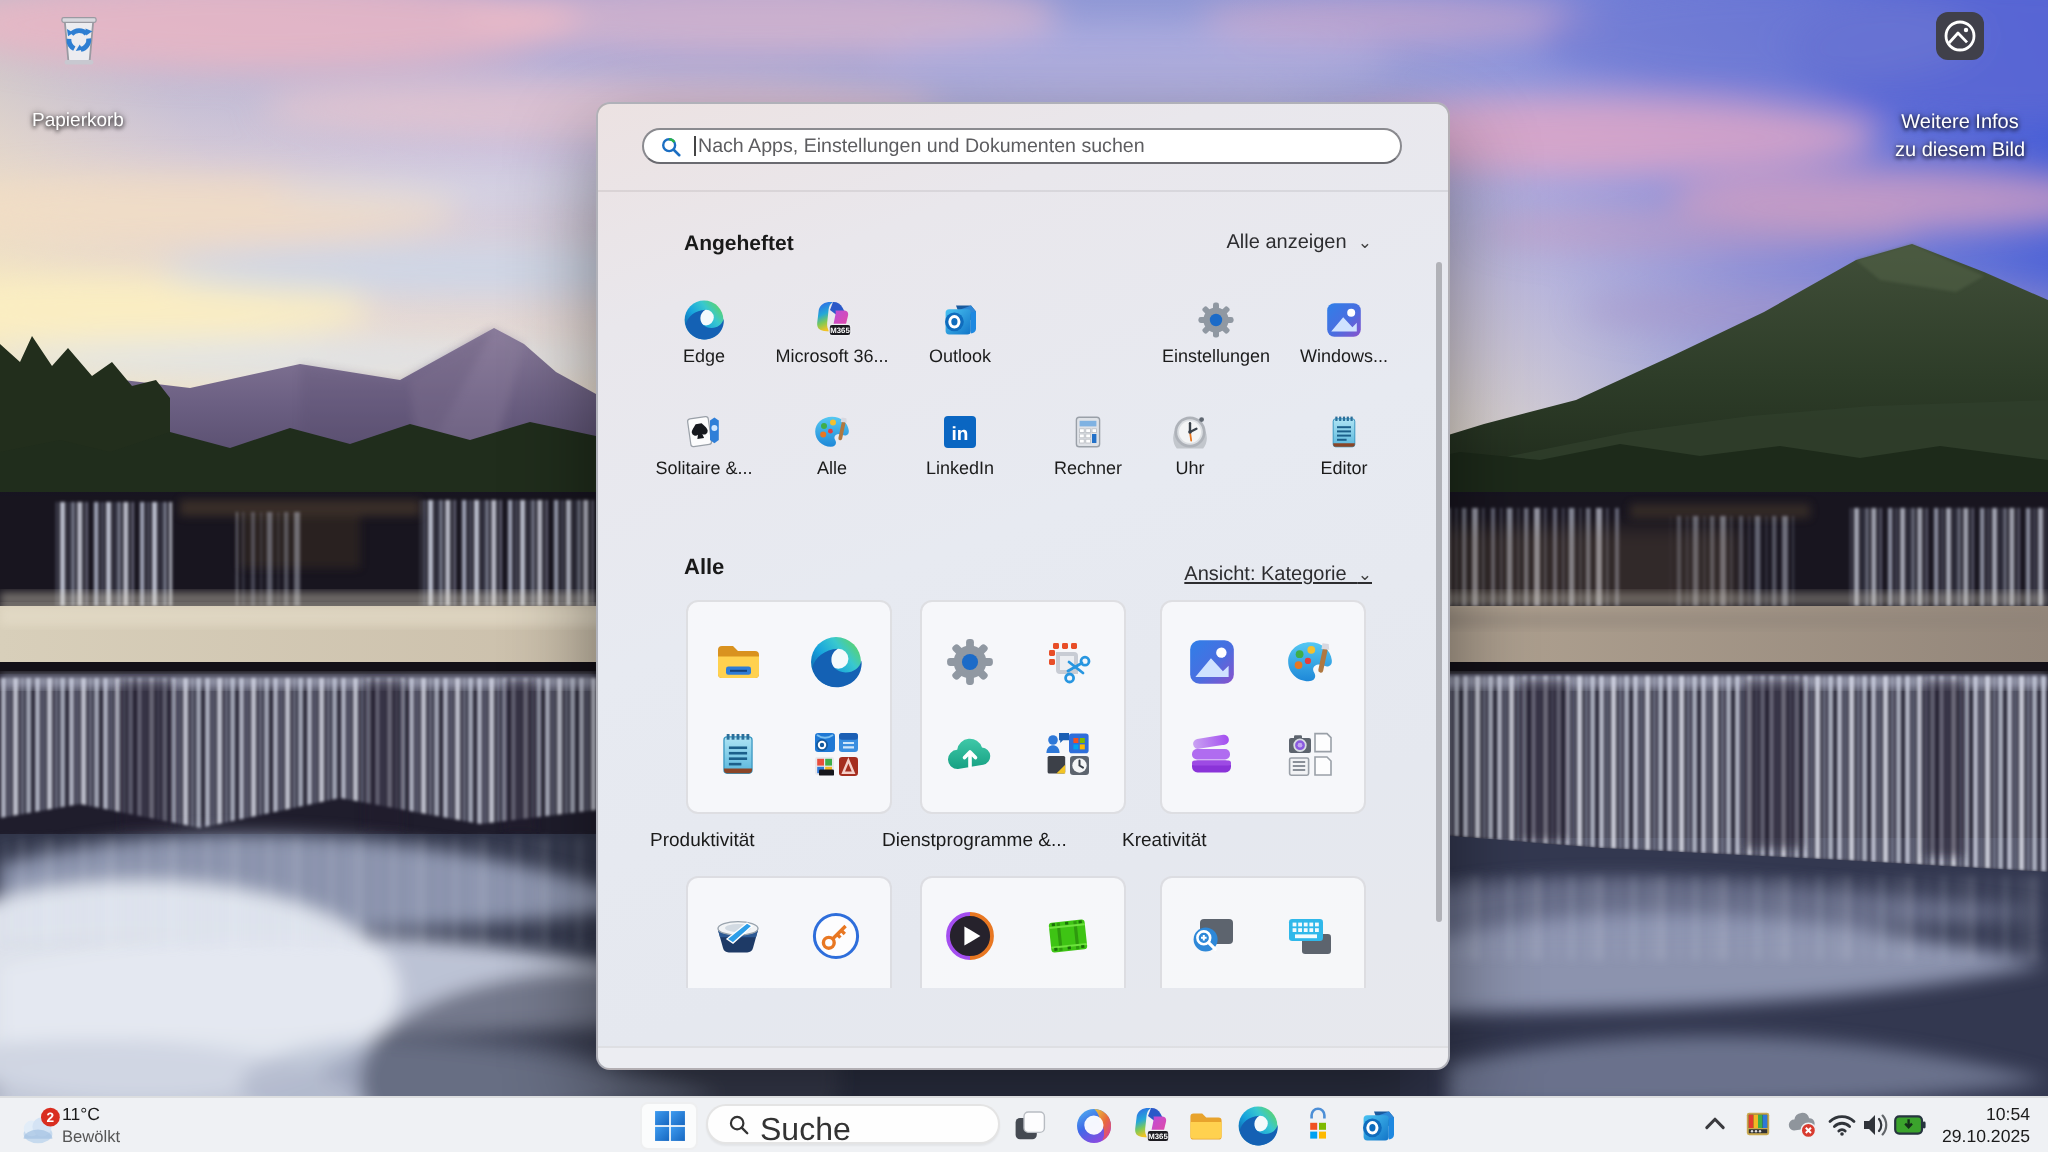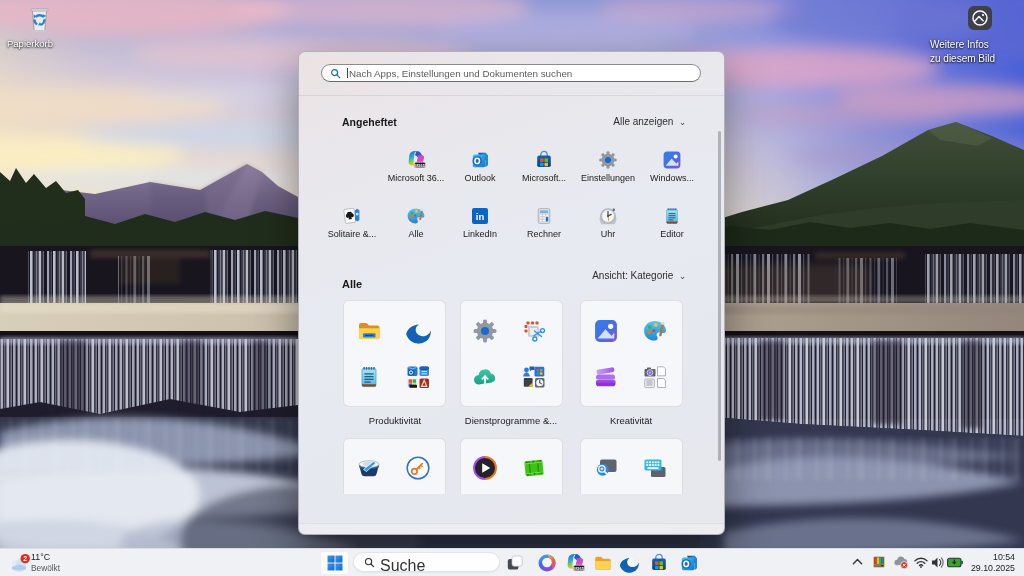--- a/index.html
+++ b/index.html
@@ -1,27 +1,27 @@
 <!DOCTYPE html>
 <html><head>
 <meta charset="utf-8">
 <style>
   html,body{margin:0;padding:0;}
   body{width:1024px;height:576px;overflow:hidden;position:relative;
        font-family:"Liberation Sans", sans-serif;}
   #bg{position:absolute;left:0;top:0;width:1024px;height:576px;}
-  .dlabel{position:absolute;color:#fff;
-    text-shadow:0 1px 2px rgba(0,0,0,.85),0 0 3px rgba(0,0,0,.6);}
+  .dlabel{position:absolute;color:#fff;text-align:center;
+    text-shadow:0 1px 2px rgba(0,0,0,.85),0 0 3px rgba(0,0,0,.6);margin-top:17px;}
   .tile{position:absolute;width:64px;text-align:center;}
   .tile svg{display:block;margin:0 auto;padding-top:10px;}
   .tlabel{font-size:9px;color:#1b1b1b;margin-top:3px;white-space:nowrap;overflow:hidden;}
   .card{position:absolute;width:103px;background:rgba(252,252,254,0.72);
     border:1px solid rgba(130,130,140,0.22);border-radius:6px;box-sizing:border-box;}
   .cicon{position:absolute;}
-  .clabel{position:absolute;width:140px;text-align:center;font-size:9.5px;color:#1b1b1b;white-space:nowrap;}
+  .clabel{position:absolute;width:140px;text-align:left;font-size:9.5px;color:#1b1b1b;white-space:nowrap;}
 </style>
 </head>
 <body>
 <svg id="bg" viewBox="0 0 1024 576">
   <defs>
     <linearGradient id="sky" x1="0" y1="0" x2="0" y2="1">
       <stop offset="0" stop-color="#9199d6"></stop>
       <stop offset="0.3" stop-color="#c5bee2"></stop>
       <stop offset="0.55" stop-color="#ddd2dc"></stop>
       <stop offset="0.78" stop-color="#eadfd2"></stop>
@@ -236,23 +236,39 @@
       <path d="M15,15 L21,21" stroke="#1b6ec2" stroke-width="2.8" stroke-linecap="round"></path>
       <path d="M10,3.5 a6.5,6.5 0 0 1 5.6,3.2" fill="none" stroke="#27b24a" stroke-width="2.6"></path>
     </svg>
     <span style="position:absolute;left:27px;top:3px;font-size:9.8px;color:#5d5d60;">Nach Apps, Einstellungen und Dokumenten suchen</span>
     <div style="position:absolute;left:25px;top:3px;width:1px;height:10px;background:#444;"></div>
   </div>
 
   <div style="position:absolute;left:43px;top:64px;font-size:10.5px;font-weight:700;color:#191919;">Angeheftet</div>
   <div style="position:absolute;right:38px;top:64px;font-size:10px;color:#2d2d30;">Alle anzeigen&nbsp;&nbsp;<span style="font-size:8.5px;color:#444;">⌄</span></div>
   <div style="position:absolute;left:43px;top:226px;font-size:11px;font-weight:700;color:#191919;">Alle</div>
-  <div style="position:absolute;right:38px;top:218px;font-size:10px;color:#2d2d30;">Ansicht: Kategorie&nbsp;&nbsp;<span style="font-size:8.5px;color:#444;">⌄</span></div>
+  <div style="position:absolute;right:38px;top:230px;font-size:10px;color:#2d2d30;text-decoration:underline;">Ansicht: Kategorie&nbsp;&nbsp;<span style="font-size:8.5px;color:#444;">⌄</span></div>
 
   <div id="grid" style="position:absolute;left:21px;top:88px;width:384px;height:130px;">
+    <div class="tile" style="left:0;top:0;">
+      <svg width="20" height="20" viewBox="0 0 20 20">
+        <defs>
+            <linearGradient id="eg1" x1="0" y1="0.85" x2="0.95" y2="0.1">
+          <stop offset="0" stop-color="#0c59a4"></stop>
+              <stop offset="0.4" stop-color="#17a3dd"></stop>
+          <stop offset="0.7" stop-color="#39c8cf"></stop>
+              <stop offset="1" stop-color="#5fd45f"></stop>
+            </linearGradient>
+          </defs>
+        <circle cx="10" cy="10" r="9.7" fill="url(#eg1)"></circle>
+        <circle cx="11" cy="8.8" r="3.9" fill="#f4fafc"></circle>
+        <path d="M0.9,12.4 C2.3,17.2 6.5,20 11,19.7 C15.8,19.3 19.2,16.2 19.8,11.8 C19.9,11 19.9,10.2 19.8,9.4 C19.2,12.2 16.6,14.1 13.6,14 C10.4,13.9 8.1,11.7 8.2,8.9 C8.3,7.2 9.2,5.8 10.7,4.9 C5.7,5.2 1.7,8.2 0.9,12.4 Z" fill="#1461b4"></path>
+      </svg>
+      <div class="tlabel">Edge</div>
+    </div>
     <div class="tile" style="left:64px;top:0;">
       <svg width="20" height="20" viewBox="0 0 20 20">
         <defs>
         <linearGradient id="mc1" x1="0.1" y1="0" x2="0.35" y2="1">
           <stop offset="0" stop-color="#2f64e8"></stop>
               <stop offset="0.45" stop-color="#25a8d8"></stop>
           <stop offset="0.72" stop-color="#7ec956"></stop>
               <stop offset="1" stop-color="#f2c324"></stop>
             </linearGradient>
         <linearGradient id="mc2" x1="0" y1="0" x2="1" y2="1">
@@ -278,37 +294,20 @@
           </defs>
         <path d="M8,2.8 L15.5,2.8 L18,5.8 L18,11 L10,8 Z" fill="#1a5a9e"></path>
         <path d="M15.5,2.8 L18,5.8 L13,7.8 L10.5,4.6 Z" fill="#2e88d8"></path>
         <rect x="2.8" y="4.6" width="12.6" height="12.6" rx="1.8" fill="url(#ol1)"></rect>
         <path d="M15.4,6.2 L18,5.8 L18,14.2 C18,15.6 17,16.6 15.4,16.8 Z" fill="#1e88e0"></path>
         <circle cx="7.2" cy="10.9" r="4.7" fill="#0f6cbd"></circle>
         <ellipse cx="7.2" cy="10.9" rx="2.3" ry="2.6" fill="none" stroke="#fff" stroke-width="1.5"></ellipse>
       </svg>
       <div class="tlabel">Outlook</div>
     </div>
-    <div class="tile" style="left:192px;top:0;">
-      <svg width="20" height="20" viewBox="0 0 20 20">
-        <defs>
-            <linearGradient id="st1" x1="0" y1="0" x2="0" y2="1">
-          <stop offset="0" stop-color="#1262b4"></stop>
-              <stop offset="1" stop-color="#0c3f7e"></stop>
-            </linearGradient>
-          </defs>
-        <path d="M6.8,6.2 L6.8,4.6 a3.2,3.2 0 0 1 6.4,0 L13.2,6.2" fill="none" stroke="#4d8fd6" stroke-width="1.3"></path>
-        <rect x="3.2" y="5.6" width="13.6" height="11.4" rx="1.8" fill="url(#st1)"></rect>
-        <rect x="6.1" y="8.4" width="3.5" height="3.5" fill="#f05022"></rect>
-        <rect x="10.5" y="8.4" width="3.5" height="3.5" fill="#7eba00"></rect>
-        <rect x="6.1" y="12.8" width="3.5" height="3.5" fill="#00a1f1"></rect>
-        <rect x="10.5" y="12.8" width="3.5" height="3.5" fill="#fdb900"></rect>
-      </svg>
-      <div class="tlabel">Microsoft...</div>
-    </div>
     <div class="tile" style="left:256px;top:0;">
       <svg width="20" height="20" viewBox="0 0 20 20">
         <g fill="#9098a2">
           <rect x="8.5" y="1.2" width="3" height="17.6" rx="1.2"></rect>
           <rect x="8.5" y="1.2" width="3" height="17.6" rx="1.2" transform="rotate(45 10 10)"></rect>
           <rect x="8.5" y="1.2" width="3" height="17.6" rx="1.2" transform="rotate(90 10 10)"></rect>
           <rect x="8.5" y="1.2" width="3" height="17.6" rx="1.2" transform="rotate(135 10 10)"></rect>
           <circle cx="10" cy="10" r="6.3"></circle>
         </g>
         <circle cx="10" cy="10" r="3.1" fill="#1c6bc8"></circle>
@@ -377,21 +376,21 @@
             <rect x="12" y="8.4" width="2.2" height="1.9"></rect>
           <rect x="5.8" y="11" width="2.3" height="1.9"></rect>
             <rect x="8.9" y="11" width="2.3" height="1.9"></rect>
           <rect x="5.8" y="13.6" width="2.3" height="1.9"></rect>
             <rect x="8.9" y="13.6" width="2.3" height="1.9"></rect>
         </g>
         <rect x="12" y="11" width="2.2" height="4.5" fill="#2270c8"></rect>
       </svg>
       <div class="tlabel">Rechner</div>
     </div>
-    <div class="tile" style="left:256px;top:56px;">
+    <div class="tile" style="left:243px;top:56px;">
       <svg width="20" height="20" viewBox="0 0 20 20">
         <path d="M3.4,18.2 a8.4,8.4 0 1 1 13.2,0 Z" fill="#c2c6cc"></path>
         <circle cx="10" cy="10" r="7.8" fill="#aeb2b9"></circle>
         <circle cx="10" cy="10" r="6.4" fill="#dcdfe3"></circle>
         <circle cx="10" cy="10" r="5.5" fill="#f4f5f6"></circle>
         <circle cx="15.8" cy="3.8" r="1.2" fill="#5f6670"></circle>
         <path d="M10,10 L10,5.6" stroke="#394049" stroke-width="1.2" stroke-linecap="round"></path>
         <path d="M10,10 L13.2,8.4" stroke="#394049" stroke-width="1.2" stroke-linecap="round"></path>
         <path d="M10,10 L10.6,14.3" stroke="#e8761e" stroke-width="0.9" stroke-linecap="round"></path>
         <circle cx="10" cy="10" r="0.9" fill="#394049"></circle>

